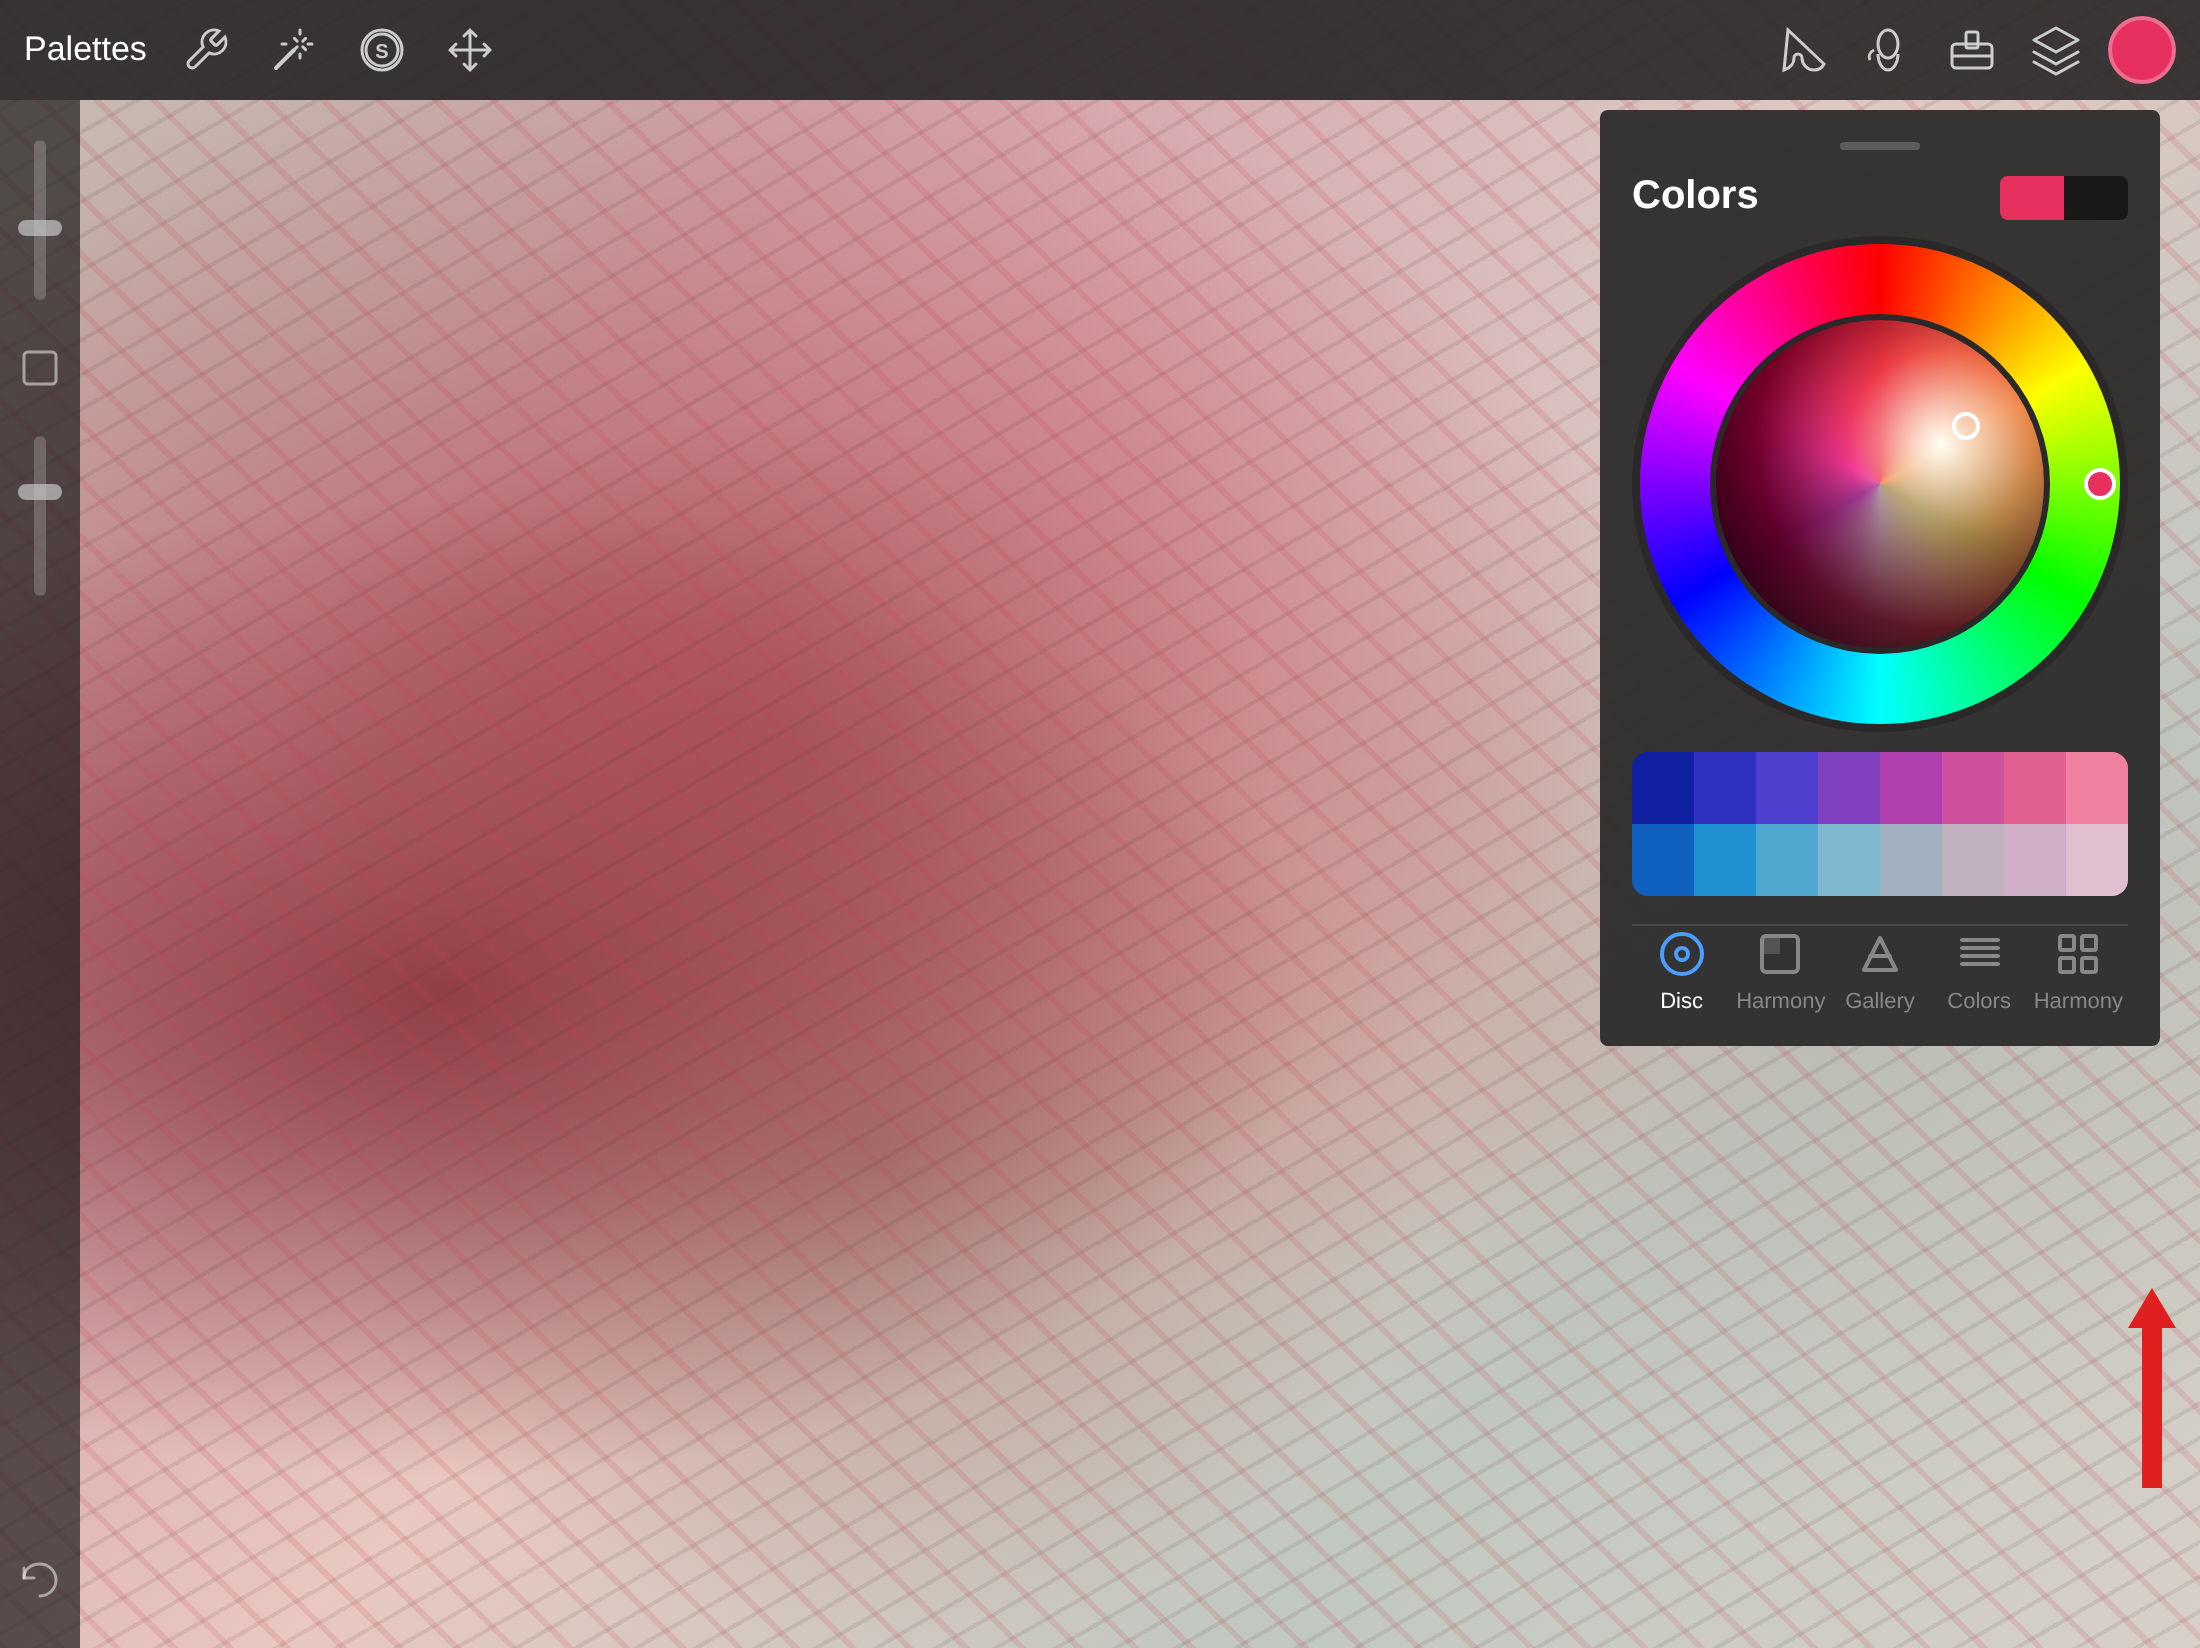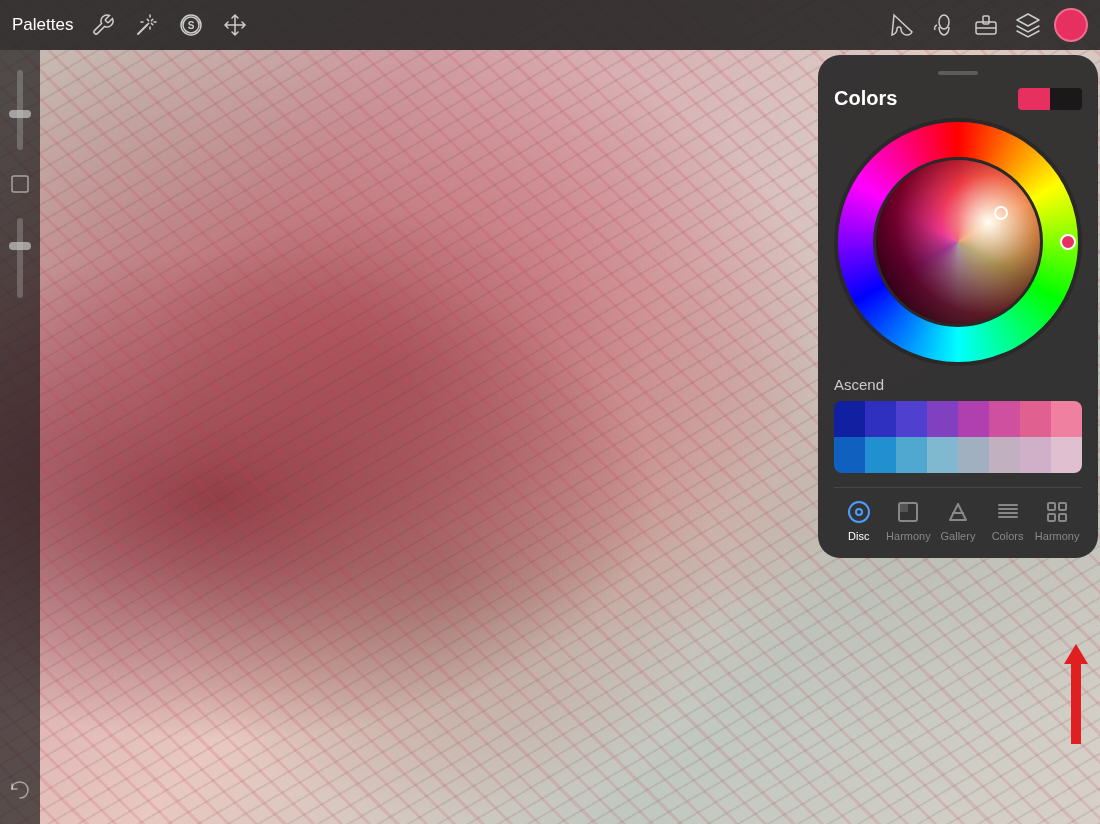--- a/index.html
+++ b/index.html
@@ -176,24 +176,24 @@
       display: flex;
       align-items: center;
       justify-content: center;
       color: rgba(255,255,255,0.6);
     }
 
     
     #colors-panel {
       position: absolute;
       top: 55px;
-      right: 2px;
+      right: 20px;
       width: 280px;
       background: rgba(48, 46, 46, 0.97);
-      border-radius: 22px;
+      border-radius: 4px;
       padding: 16px;
       z-index: 200;
     }
 
     #colors-header {
       display: flex;
       align-items: center;
       justify-content: space-between;
       margin-bottom: 12px;
     }
@@ -369,21 +369,20 @@
     .palette-swatch {
       width: 100%;
       height: 100%;
     }
 
     
     #panel-tabs {
       display: flex;
       justify-content: space-around;
       align-items: flex-start;
-      padding-top: 10px;
       border-top: 1px solid rgba(255,255,255,0.1);
     }
 
     .tab-item {
       display: flex;
       flex-direction: column;
       align-items: center;
       gap: 4px;
       cursor: pointer;
       flex: 1;
@@ -558,21 +557,20 @@
   <div id="color-wheel-container">
     <div id="color-wheel">
       <div id="color-wheel-inner-ring"></div>
       <div class="wheel-selector-white"></div>
       <div class="wheel-selector-red"></div>
     </div>
   </div>
 
 
   <div id="palette-section">
-    <div id="palette-label">Ascend</div>
     <div id="palette-grid">
 
       <div class="palette-swatch" style="background:#1020a0;"></div>
       <div class="palette-swatch" style="background:#3030c0;"></div>
       <div class="palette-swatch" style="background:#5040d0;"></div>
       <div class="palette-swatch" style="background:#8040c0;"></div>
       <div class="palette-swatch" style="background:#b040b0;"></div>
       <div class="palette-swatch" style="background:#d050a0;"></div>
       <div class="palette-swatch" style="background:#e06090;"></div>
       <div class="palette-swatch" style="background:#f080a0;"></div>

